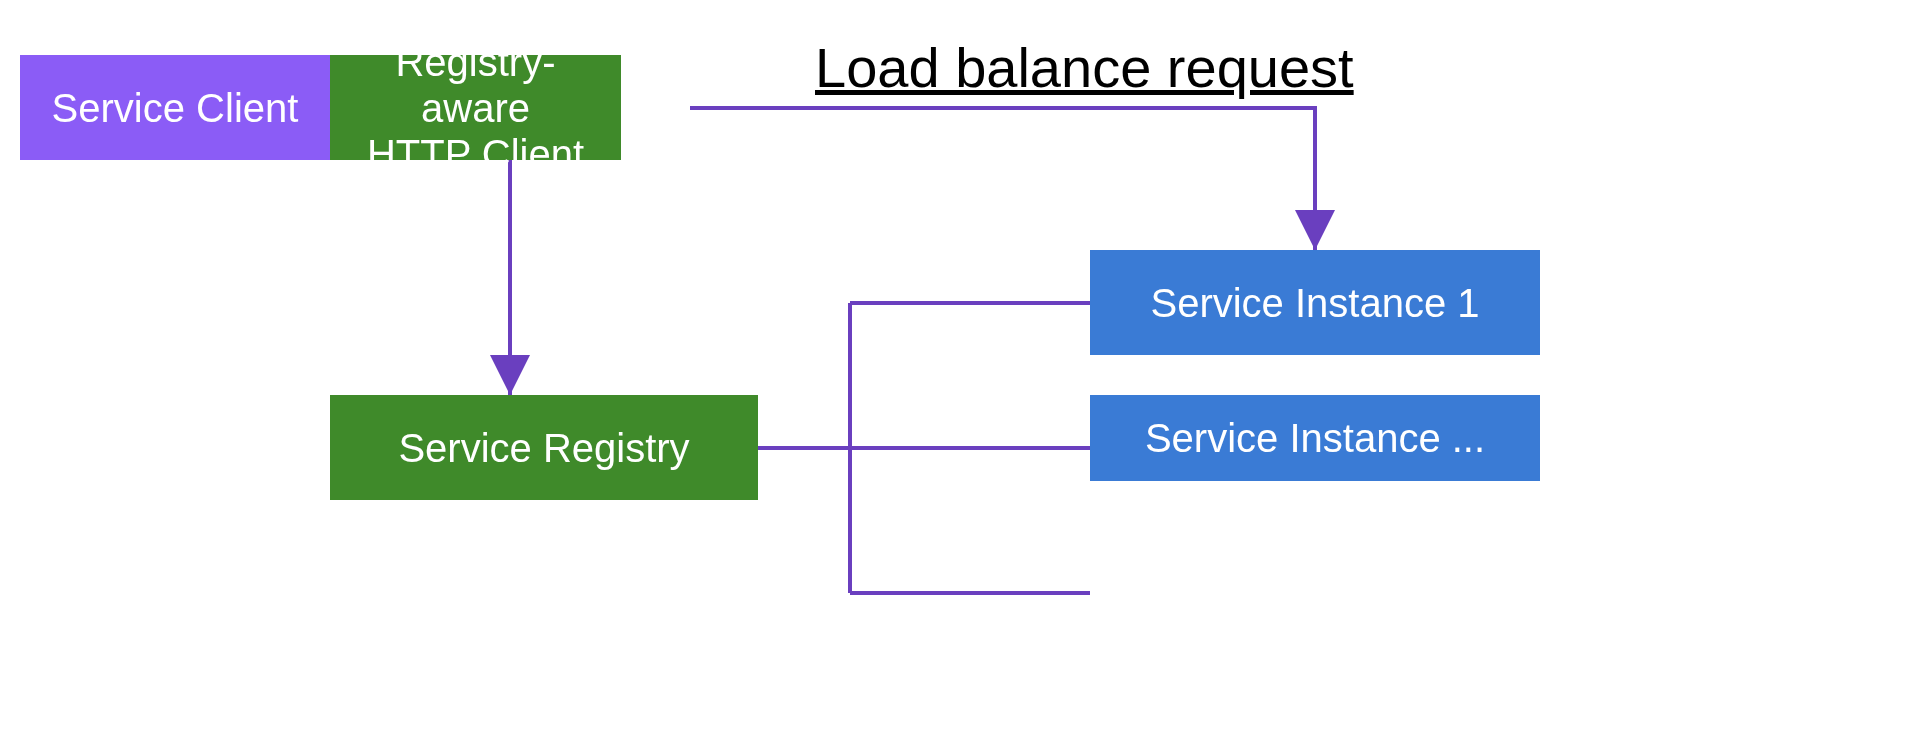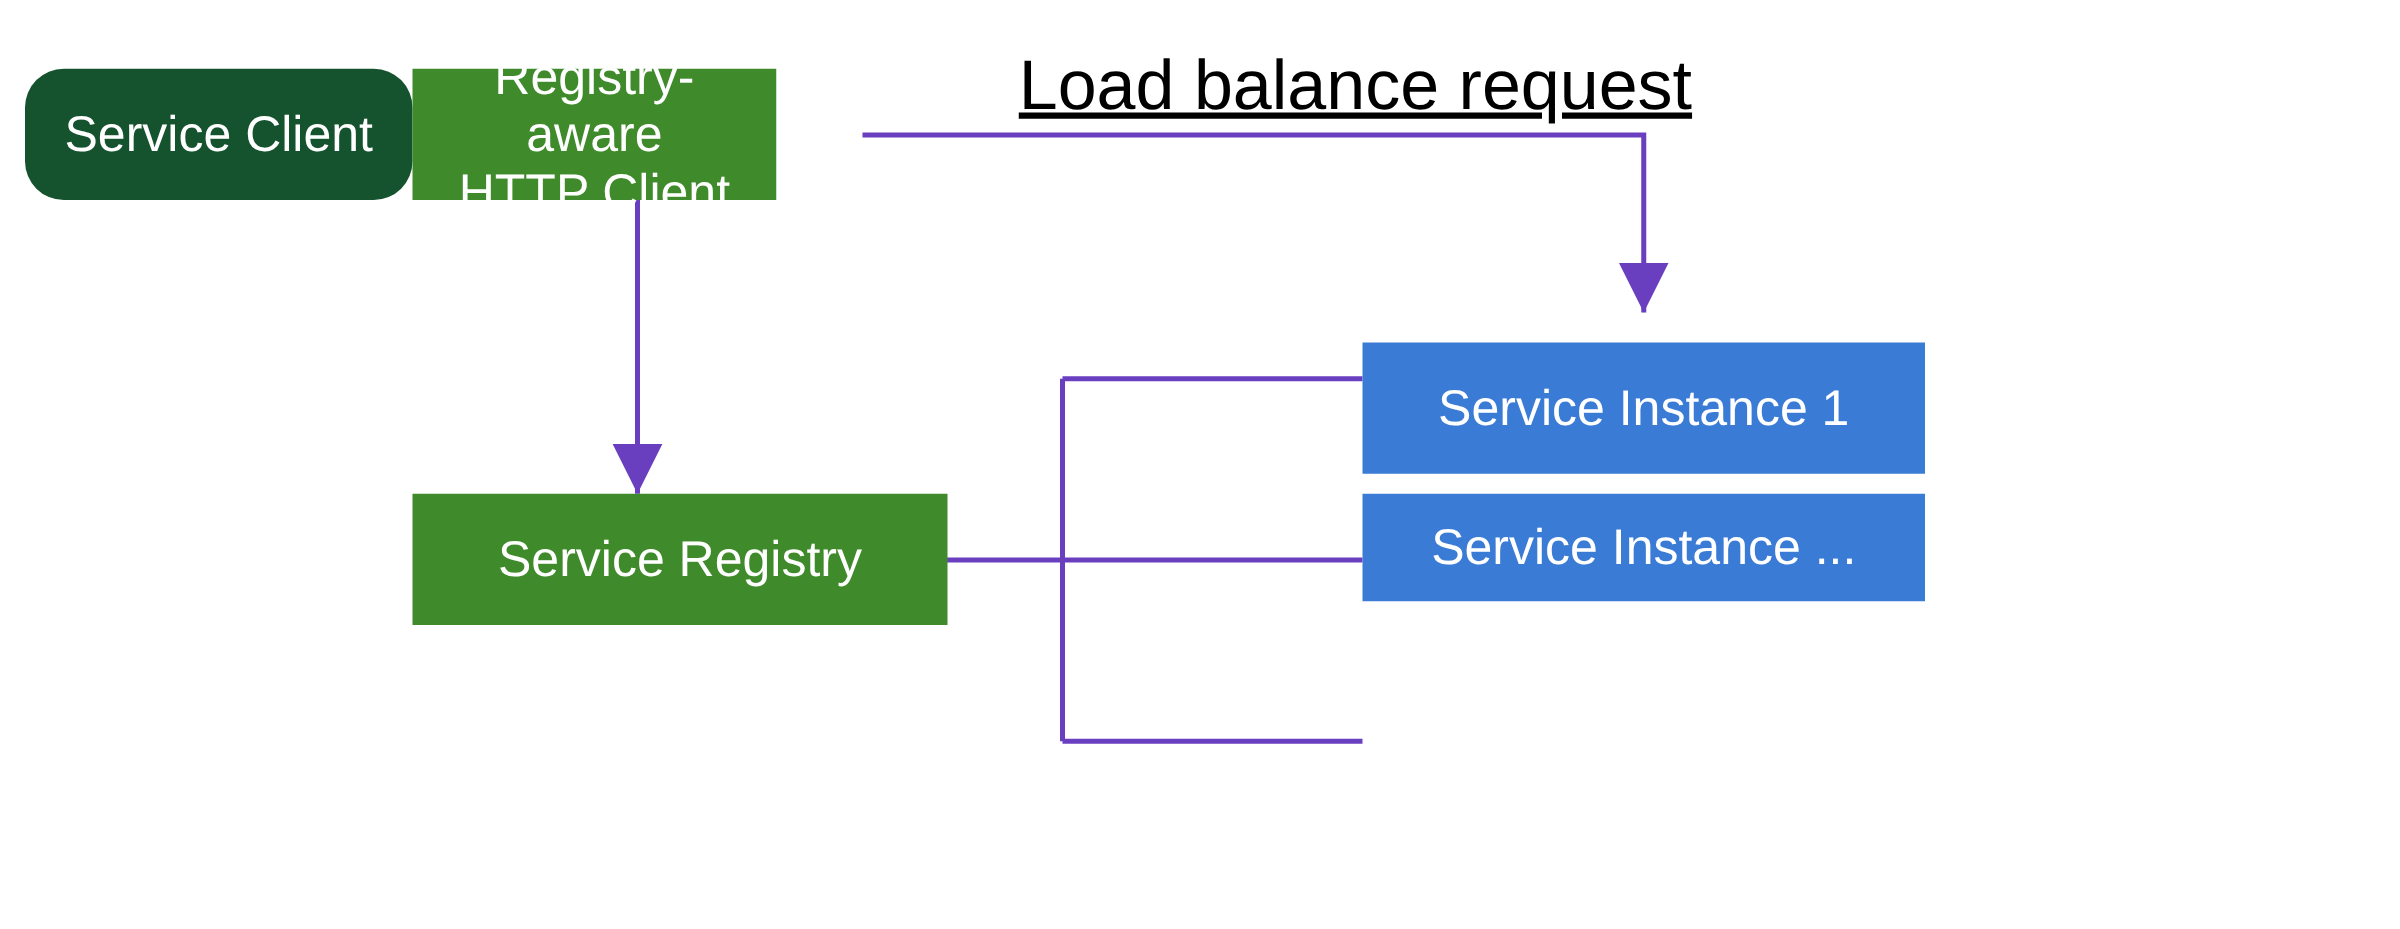--- a/index.html
+++ b/index.html
@@ -58,33 +58,33 @@
 
     <path d="M 690 108 L 1315 108 L 1315 250" fill="none" stroke-width="4" marker-end="url(#arrowhead)" data-bind-attr="stroke:colors.arrow" stroke="#6a3fbf"></path>
 
     <path d="M 1090 303  L 850 303
              M 1090 448  L 850 448
              M 1090 593  L 850 593
              M 850 303   L 850 593
              M 850 448   L 690 448" fill="none" stroke-width="4" marker-end="url(#arrowhead)" data-bind-attr="stroke:colors.arrow" stroke="#6a3fbf"></path>
   </svg>
 
-  <div class="box" style="left: 20px; top: 55px; width: 310px; height: 105px; background-color: #14532d; border-radius: 31px;" data-bind-attr="background-color-style:nodes.service_client.color_key">
+  <div class="box" style="left: 20px; top: 55px; width: 310px; height: 105px; background-color: #8b5cf6;" data-bind-attr="background-color-style:nodes.service_client.color_key">
     <span data-bind="nodes.service_client.label">Service Client</span>
   </div>
 
   <div class="box" style="left: 330px; top: 55px; width: 291px; height: 105px; background-color: rgb(63, 138, 42);" data-bind-attr="background-color-style:nodes.http_client.color_key">
     <span data-bind="nodes.http_client.label">Registry-aware<br>HTTP Client</span>
   </div>
 
   <div class="box" style="left: 330px; top: 395px; width: 428px; height: 105px; background-color: rgb(63, 138, 42);" data-bind-attr="background-color-style:nodes.service_registry.color_key">
     <span data-bind="nodes.service_registry.label">Service Registry</span>
   </div>
 
-  <div class="box" style="left: 1090px; top: 250px; width: 450px; height: 105px; background-color: rgb(58, 123, 213); margin-top: 24px;" data-bind-attr="background-color-style:nodes.instance_1.color_key">
+  <div class="box" style="left: 1090px; top: 250px; width: 450px; height: 105px; background-color: rgb(58, 123, 213);" data-bind-attr="background-color-style:nodes.instance_1.color_key">
     <span data-bind="nodes.instance_1.label">Service Instance 1</span>
   </div>
 
   <div class="box" style="left: 1090px; top: 395px; width: 450px; height: 86px; background-color: rgb(58, 123, 213);" data-bind-attr="background-color-style:nodes.instance_dots.color_key">
     <span data-bind="nodes.instance_dots.label">Service Instance ...</span>
   </div>
 
 
   <div class="label" style="left:815px; top:35px" data-bind="edges.load_balance_label">Load balance request</div>
 

